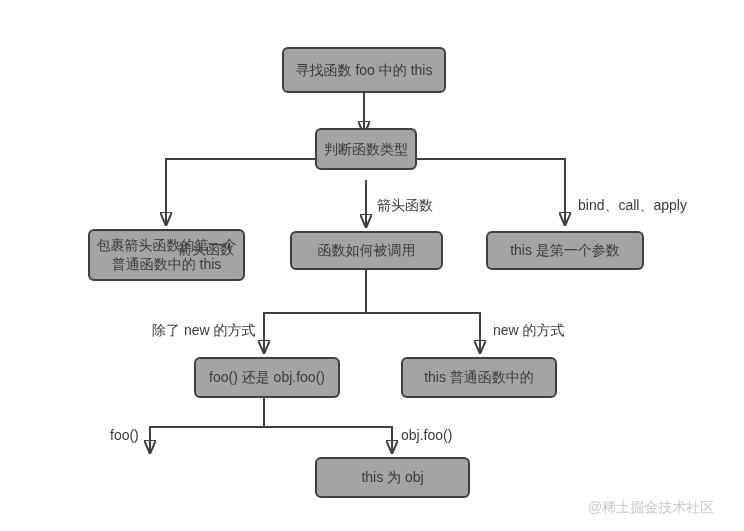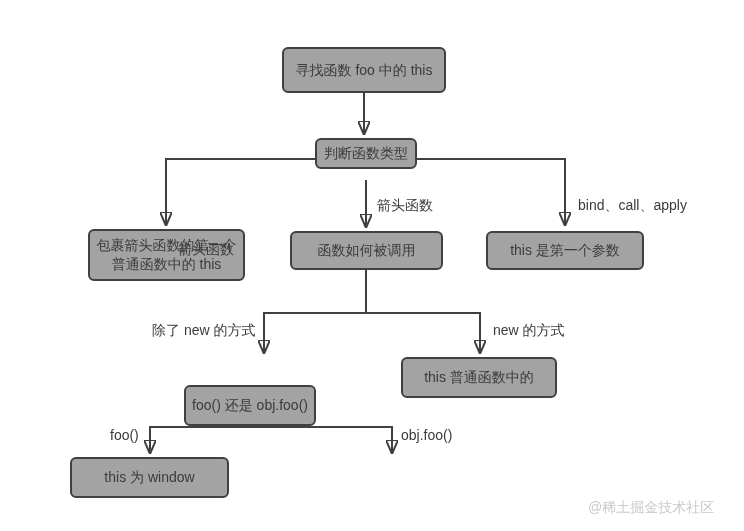--- a/index.html
+++ b/index.html
@@ -53,25 +53,25 @@
     position: absolute;
     left: 588px;
     top: 499px;
     color: #c9c9c9;
     font-size: 14px;
     white-space: nowrap;
   }
 
   
   .n-find-this   { left: 282px; top: 47px;  width: 164px; height: 46px; }
-  .n-judge-type  { left: 315px; top: 138px; width: 102px; height: 31px; }
+  .n-judge-type  { left: 315px; top: 128px; width: 102px; height: 42px; }
   .n-arrow-fn    { left: 88px;  top: 229px; width: 157px; height: 52px; }
   .n-how-called  { left: 290px; top: 231px; width: 153px; height: 39px; }
   .n-bind-result { left: 486px; top: 231px; width: 158px; height: 39px; }
-  .n-foo-or      { left: 184px; top: 357px; width: 132px; height: 41px; margin-top: 28px; }
+  .n-foo-or      { left: 194px; top: 357px; width: 146px; height: 41px; }
   .n-new-result  { left: 401px; top: 357px; width: 156px; height: 41px; }
   .n-window      { left: 70px;  top: 457px; width: 159px; height: 41px; }
   .n-obj         { left: 315px; top: 457px; width: 155px; height: 41px; }
 
   
   .l-arrow-fn  { left: 178px; top: 197px; margin-top: 44px; }
   .l-normal-fn { left: 377px; top: 197px; }
   .l-bind      { left: 578px; top: 197px; }
   .l-not-new   { left: 152px; top: 322px; }
   .l-new       { left: 493px; top: 322px; }
@@ -108,21 +108,21 @@
   </svg>
 
   <div class="node n-find-this">寻找函数 foo 中的 this</div>
   <div class="node n-judge-type">判断函数类型</div>
   <div class="node n-arrow-fn">包裹箭头函数的第一个
 普通函数中的 this</div>
   <div class="node n-how-called">函数如何被调用</div>
   <div class="node n-bind-result">this 是第一个参数</div>
   <div class="node n-foo-or">foo() 还是 obj.foo()</div>
   <div class="node n-new-result">this 普通函数中的</div>
-  <div class="node n-window">this 为 window</div>
+  <div class="node n-obj">this 为 obj</div>
 
   <span class="edge-label l-arrow-fn">箭头函数</span>
   <span class="edge-label l-normal-fn">箭头函数</span>
   <span class="edge-label l-bind">bind、call、apply</span>
   <span class="edge-label l-not-new">除了 new 的方式</span>
   <span class="edge-label l-new">new 的方式</span>
   <span class="edge-label l-foo">foo()</span>
   <span class="edge-label l-objfoo">obj.foo()</span>
 
   <span class="watermark">@稀土掘金技术社区</span>

